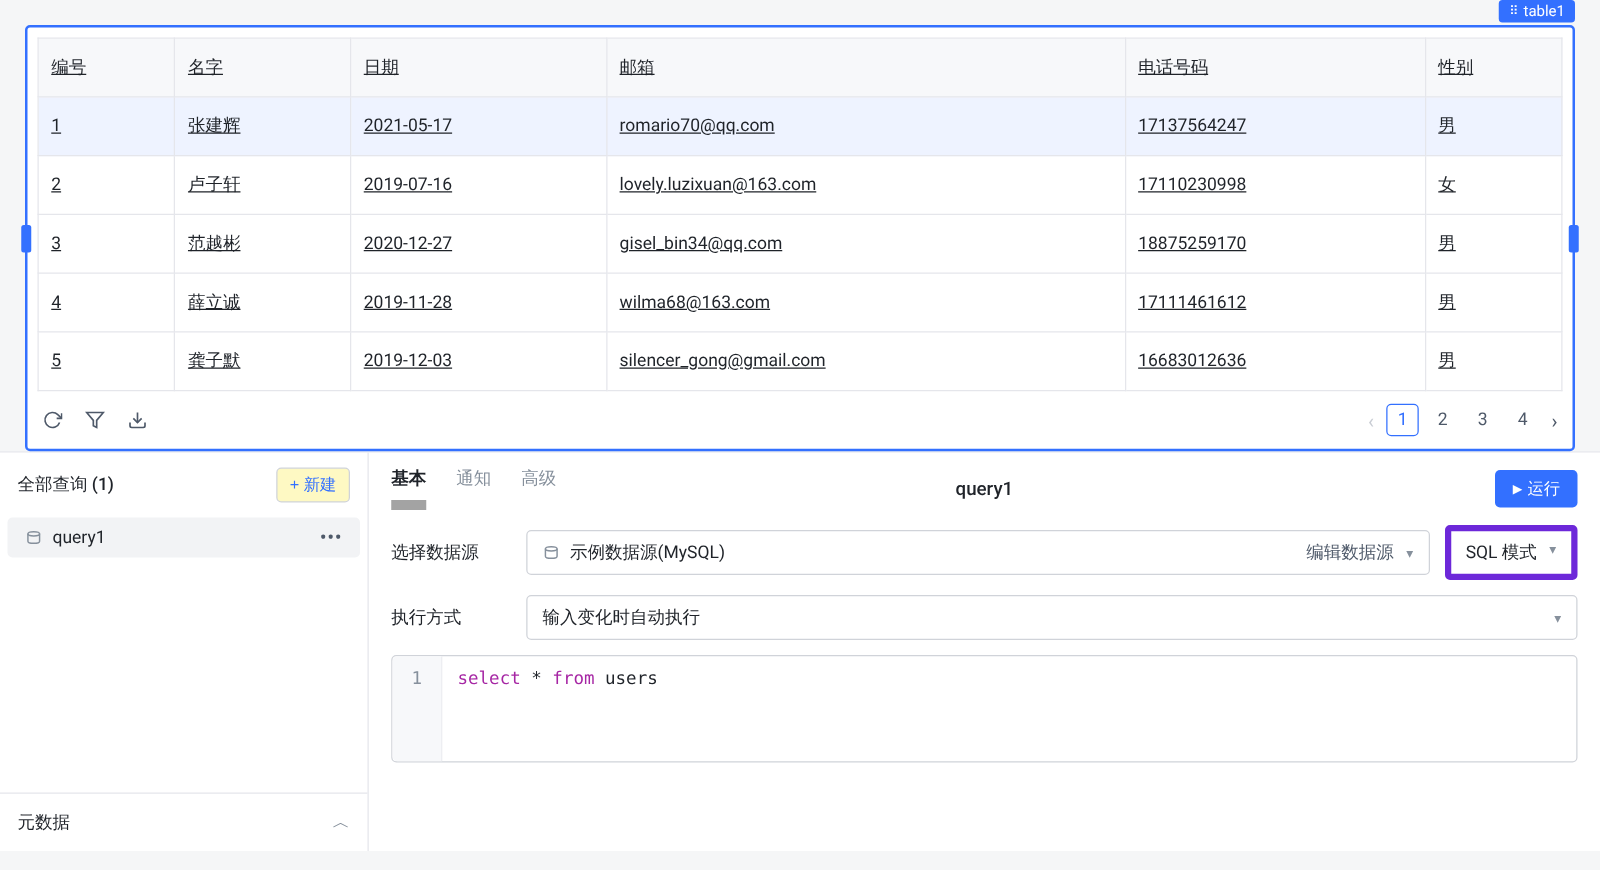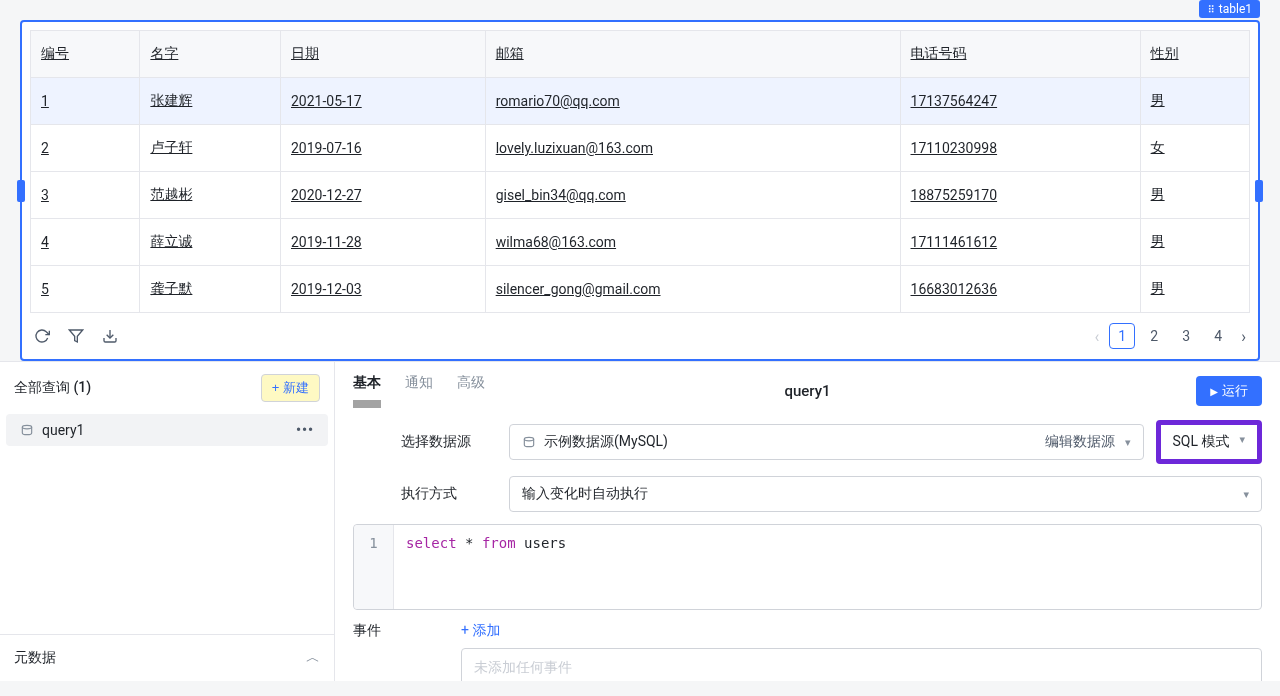--- a/index.html
+++ b/index.html
@@ -18,41 +18,41 @@
 .table-footer { display: flex; justify-content: space-between; align-items: center; padding: 10px 4px 2px; }
 .tf-left { display: flex; gap: 18px; color: #4e5969; }
 .tf-left span { cursor: pointer; }
 .pagination { display: flex; align-items: center; gap: 10px; color: #4e5969; }
 .pg-btn { width: 26px; height: 26px; display: flex; align-items: center; justify-content: center; border-radius: 4px; cursor: pointer; }
 .pg-btn.active { border: 1.5px solid #3370ff; color: #3370ff; }
 .pg-arrow { color: #c9cdd4; cursor: pointer; font-size: 16px; }
 .pg-arrow.enabled { color: #4e5969; }
 
 .bottom-panel { display: flex; background: #fff; border-top: 1px solid #e5e6eb; height: 320px; }
-.side-left { width: 335px; border-right: 1px solid #e5e6eb; display: flex; flex-direction: column; }
+.side-left { width: 295px; border-right: 1px solid #e5e6eb; display: flex; flex-direction: column; }
 .sl-header { display: flex; justify-content: space-between; align-items: center; padding: 12px 14px; }
 .sl-title { font-weight: 500; }
 .new-btn { border: 1px solid #d0d3d9; border-radius: 4px; padding: 4px 10px; color: #3370ff; font-size: 13px; cursor: pointer; background: #fef9c3; }
 .query-item { display: flex; align-items: center; justify-content: space-between; padding: 8px 14px; background: #f2f3f5; margin: 0 6px; border-radius: 4px; }
 .qi-left { display: flex; align-items: center; gap: 8px; }
 .qi-icon { color: #86909c; font-size: 14px; }
 .qi-dots { color: #4e5969; letter-spacing: 1px; cursor: pointer; font-weight: bold; }
 .meta-row { margin-top: auto; padding: 14px; display: flex; justify-content: space-between; align-items: center; border-top: 1px solid #e5e6eb; cursor: pointer; }
 .chev { color: #86909c; }
 
 .side-right { flex: 1; padding: 12px 18px; display: flex; flex-direction: column; gap: 12px; overflow: auto; }
 .sr-top { display: flex; align-items: center; justify-content: space-between; }
 .tabs { display: flex; gap: 24px; }
 .tab { padding-bottom: 8px; color: #86909c; cursor: pointer; }
 .tab.active { color: #1f2329; font-weight: 600; border-bottom: 8px solid #a3a3a3; }
 .sr-title { font-size: 15px; font-weight: 500; position: absolute; left: 50%; transform: translateX(-50%); }
 .run-btn { background: #3370ff; color: #fff; border: none; border-radius: 4px; padding: 6px 14px; font-size: 13px; cursor: pointer; display: flex; align-items: center; gap: 4px; }
 .run-btn::before { content: "▶"; font-size: 10px; }
 
-.form-row { display: flex; align-items: center; gap: 12px; margin-left: 48px; }
+.form-row { display: flex; align-items: center; gap: 12px; }
 .form-label { width: 96px; color: #1f2329; font-size: 14px; }
 .select-box { flex: 1; border: 1px solid #d0d3d9; border-radius: 4px; padding: 8px 12px; display: flex; align-items: center; justify-content: space-between; background: #fff; cursor: pointer; }
 .sb-left { display: flex; align-items: center; gap: 8px; }
 .sb-icon { color: #86909c; font-size: 13px; }
 .sb-right { display: flex; align-items: center; gap: 10px; color: #4e5969; }
 .sb-chev { color: #86909c; font-size: 11px; }
 .sql-mode { border: 5px solid #6d28d9; border-radius: 4px; padding: 8px 12px; display: flex; align-items: flex-start; gap: 10px; cursor: pointer; }
 
 .code-editor { border: 1px solid #d0d3d9; border-radius: 4px; display: flex; font-family: Menlo, Consolas, monospace; font-size: 14px; min-height: 86px; }
 .gutter { width: 40px; background: #f7f8fa; border-right: 1px solid #e5e6eb; text-align: center; color: #86909c; padding-top: 10px; border-radius: 4px 0 0 4px; }
@@ -232,21 +232,14 @@
         <span>输入变化时自动执行</span>
         <span class="sb-chev">▾</span>
       </div>
     </div>
 
     <div class="code-editor">
       <div class="gutter">1</div>
       <div class="code-content"><span class="kw">select</span><span> * </span><span class="kw">from</span><span class="ident"> users</span></div>
     </div>
 
-    <div class="event-row">
-      <div class="form-label">事件</div>
-      <div class="event-right">
-        <span class="add-link">+ 添加</span>
-        <div class="empty-box">未添加任何事件</div>
-      </div>
-    </div>
   </div>
 </div>
 
 </body></html>

